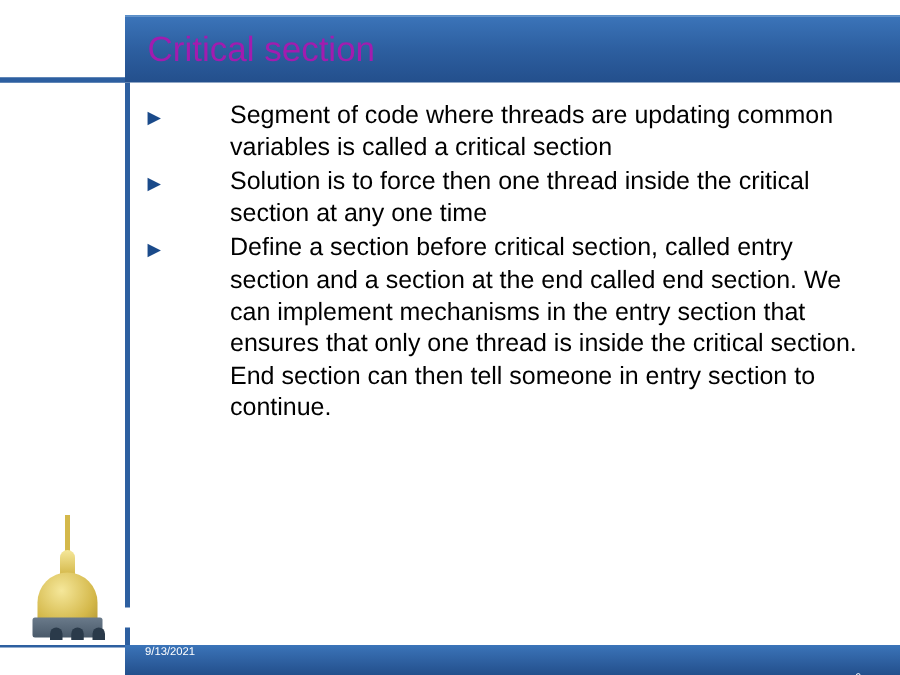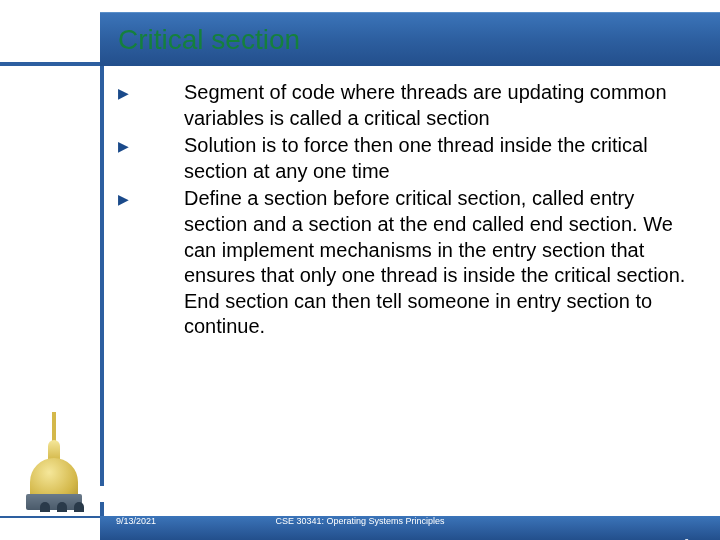--- a/index.html
+++ b/index.html
@@ -27,21 +27,21 @@
     width: 100px;
     height: 54px;
     background: #ffffff;
     border-bottom: 4px solid #2d5fa0;
   }
   .title {
     position: absolute;
     top: 24px;
     left: 118px;
     font-size: 28px;
-    color: #15803d;
+    color: #a21caf;
     font-weight: normal;
   }
   .vline {
     position: absolute;
     top: 66px;
     left: 100px;
     width: 4px;
     height: 420px;
     background: #2d5fa0;
   }
@@ -207,16 +207,15 @@
     <div class="dome-arch a1"></div>
     <div class="dome-arch a2"></div>
     <div class="dome-arch a3"></div>
   </div>
 </div>
 
 <div class="white-sq"></div>
 
 <div class="footer">
   <span class="footer-date">9/13/2021</span>
-  <span class="footer-course">CSE 30341: Operating Systems Principles</span>
   <span class="footer-page">page 6</span>
 </div>
 <div class="footer-white"></div>
 
 </body></html>

